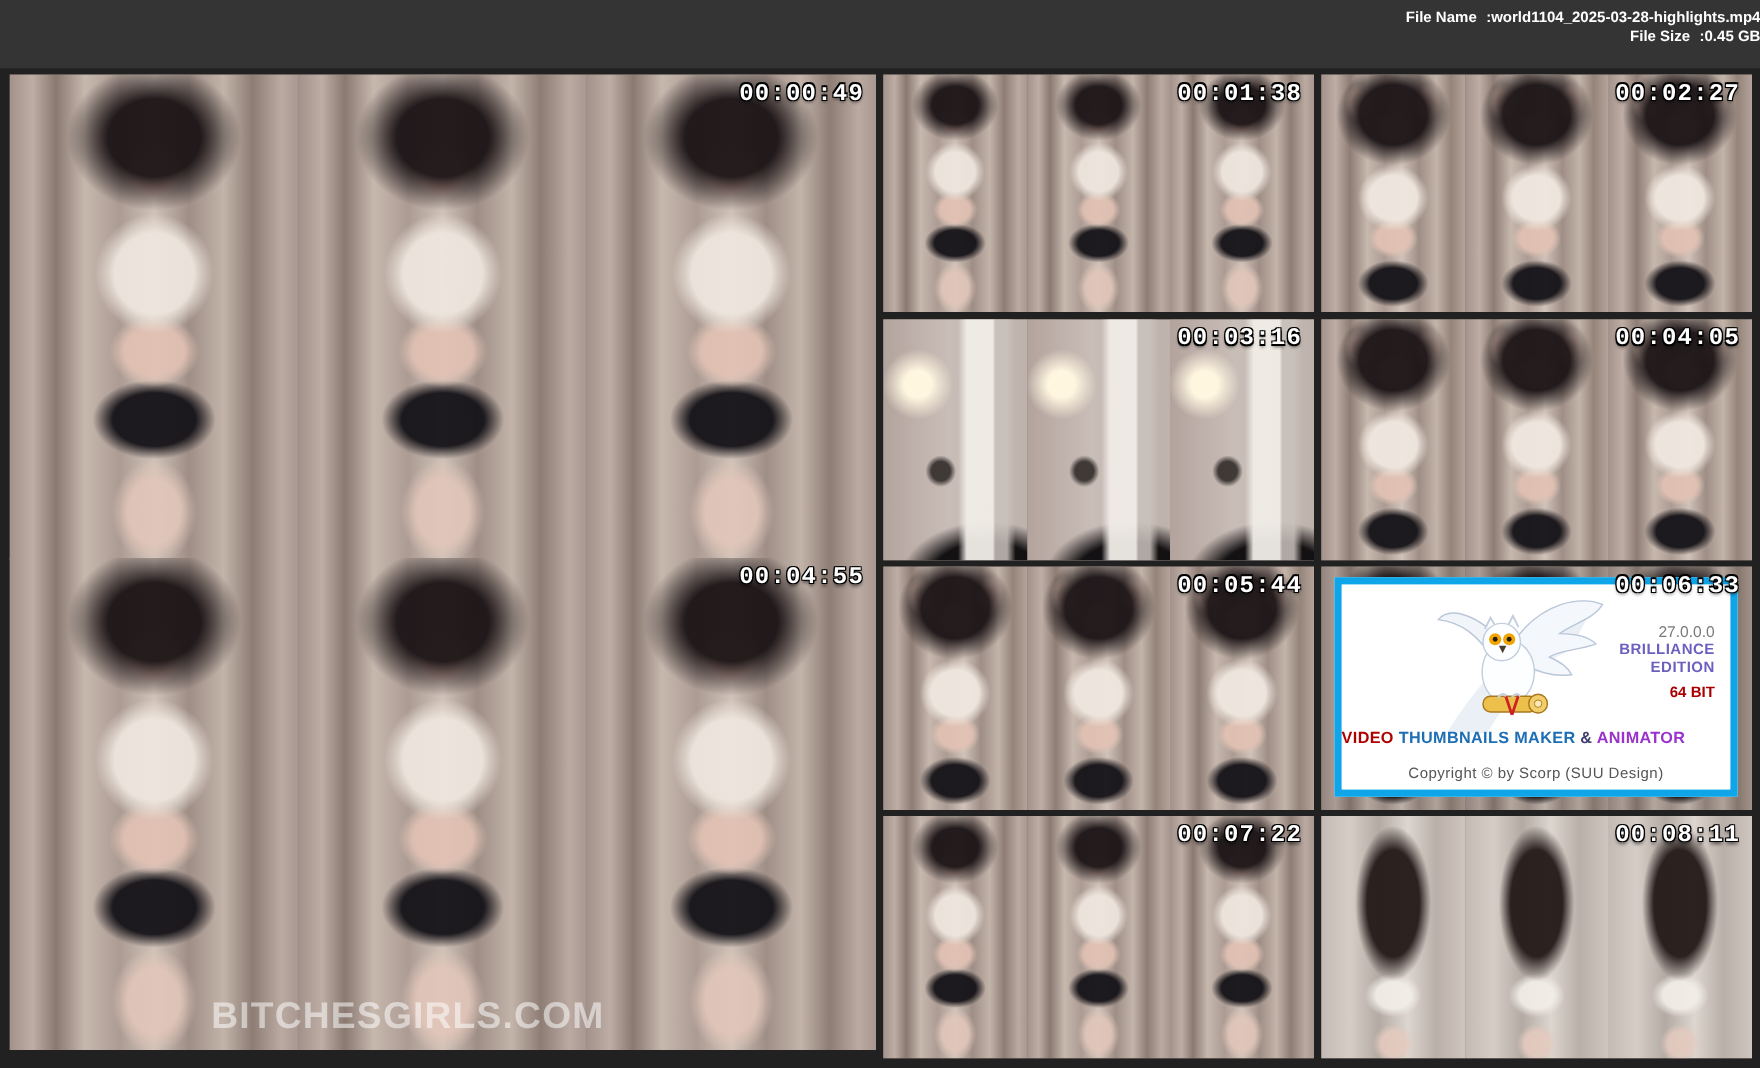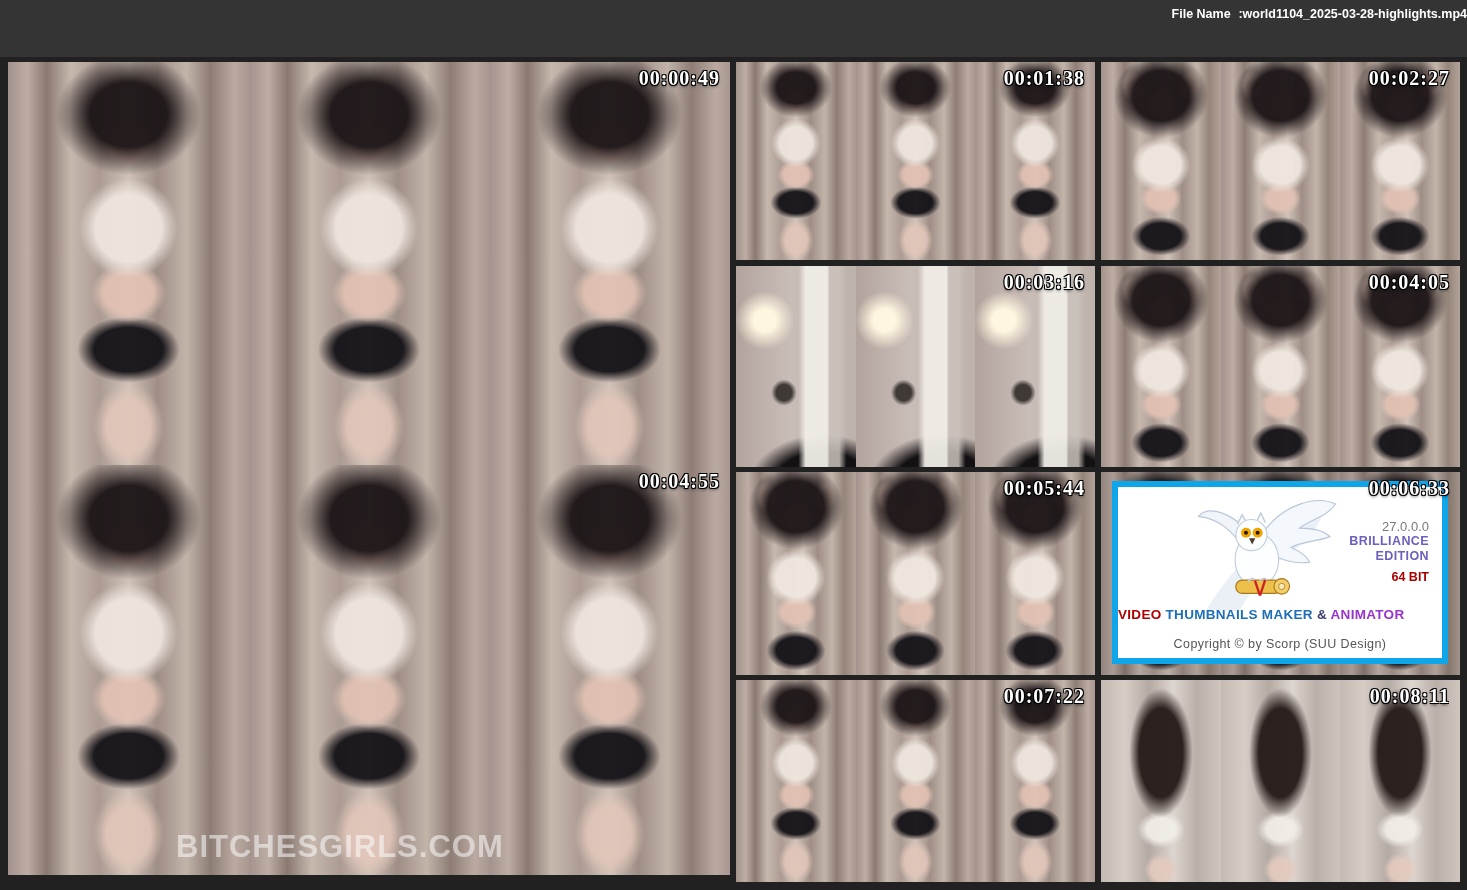--- a/index.html
+++ b/index.html
@@ -68,21 +68,21 @@
       radial-gradient(ellipse 33% 40% at 50% 36%, rgba(38,28,26,.97) 0 55%, rgba(38,28,26,0) 80%),
       radial-gradient(ellipse 24% 11% at 50% 74%, rgba(242,238,232,.92) 0 50%, rgba(242,238,232,0) 82%),
       radial-gradient(ellipse 17% 10% at 50% 94%, rgba(228,202,190,.9) 0 50%, rgba(228,202,190,0) 82%),
       linear-gradient(90deg,#c4bab4 0%,#d6cdc7 20%,#b4aaa4 40%,#ddd5cf 60%,#baafa9 80%,#cfc5bf 100%);
   }
   .v-logo .panel{filter:brightness(.9);}
 
   
   .ts{
     position:absolute;top:5px;right:10px;
-    font-family:Liberation Serif, serif;
+    font-family:Liberation Mono, monospace;
     font-weight:bold;font-size:20px;letter-spacing:1px;
     color:var(--timestamp_text,#fff);
     text-shadow:-1px -1px 0 #000,1px -1px 0 #000,-1px 1px 0 #000,1px 1px 0 #000,0 2px 3px rgba(0,0,0,.6);
     z-index:5;
   }
 
   
   .watermark{
     position:absolute;left:168px;bottom:10px;
     font-size:31px;font-weight:bold;letter-spacing:1px;
@@ -116,20 +116,23 @@
     position:absolute;bottom:7px;left:0;width:100%;text-align:center;
     font-size:12.5px;color:var(--copyright_gray,#555555);letter-spacing:.4px;
   }
 </style>
 </head>
 <body>
 
 <div class="header">
   <div class="hrow">
     <span class="hlabel">File Name</span><span class="hcolon">:</span><span class="hvalue">world1104_2025-03-28-highlights.mp4</span>
+  </div>
+  <div class="hrow">
+    <span class="hlabel">File Size</span><span class="hcolon">:</span><span class="hvalue">0.45 GB</span>
   </div>
 </div>
 
 <div class="thumb v-figA" style="left:8px;top:62px;width:722px;height:405px">
   <div class="strip">
       <div class="panel"></div>
       <div class="panel"></div>
       <div class="panel"></div>
     </div>
   <span class="ts">00:00:49</span>

